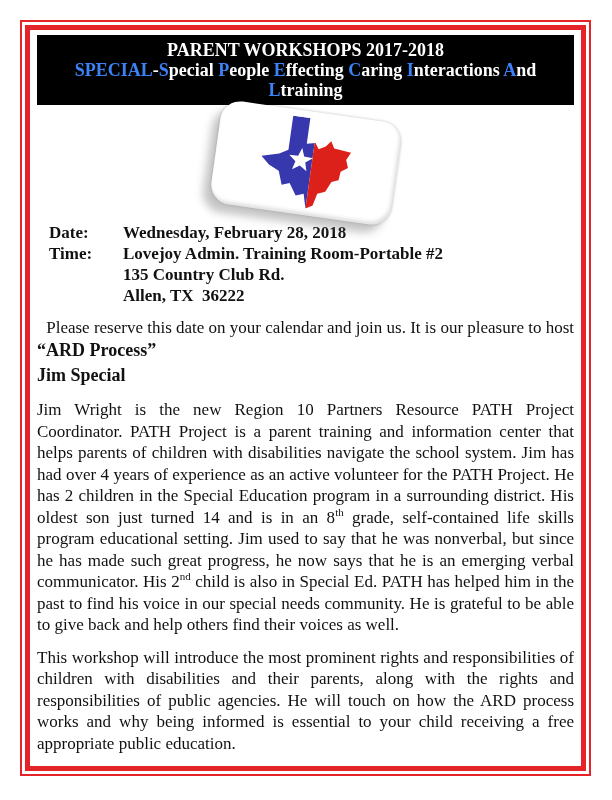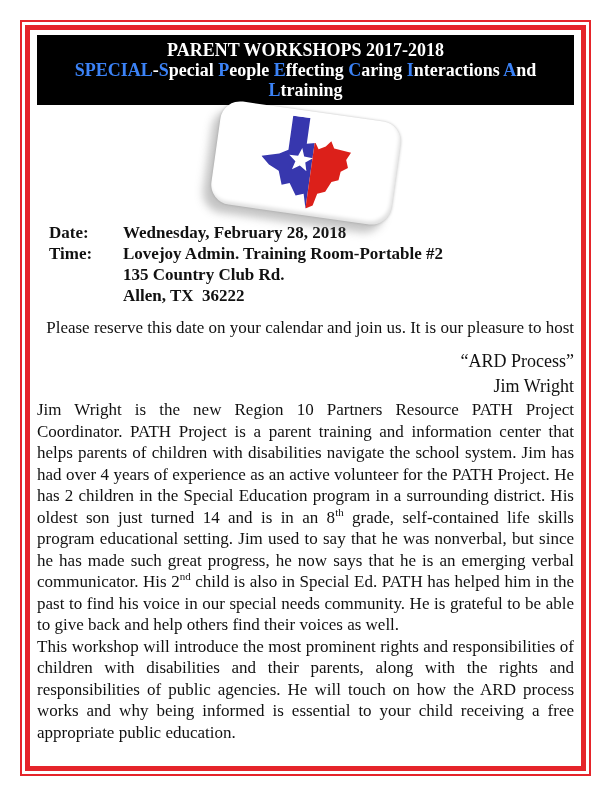--- a/index.html
+++ b/index.html
@@ -37,22 +37,22 @@
   .tile svg{display:block;}
 
   
   .details{font-weight:bold;font-size:17px;line-height:21px;padding-left:12px;margin-top:4px;}
   .detail-row{display:flex;}
   .detail-label{width:74px;flex:0 0 74px;}
   .detail-value{white-space:pre-wrap;}
   .detail-extra{padding-left:74px;white-space:pre-wrap;}
 
   .invite{text-align:right;font-size:17px;line-height:21px;margin-top:11px;}
-  .session{ text-align:right;font-weight:normal;font-size:18px;line-height:25px;margin-top:11px;}
-  .para{font-size:17px;line-height:21.5px;text-align:justify;}
+  .session{ text-align:left;font-weight:bold;font-size:18px;line-height:25px;}
+  .para{font-size:17px;line-height:21.5px;text-align:justify;margin-top:11px;}
   .para sup{font-size:11px;line-height:0;}
 </style>
 </head>
 <body>
 
 <div class="page">
   <div class="frame-outer">
     <div class="frame-inner">
       <div class="content">
 
@@ -89,21 +89,21 @@
             <span class="detail-value">Lovejoy Admin. Training Room-Portable #2</span>
           </div>
           <div class="detail-extra">135 Country Club Rd.</div>
           <div class="detail-extra">Allen, TX  36222</div>
         </div>
 
         <div class="invite">Please reserve this date on your calendar and join us. It is our pleasure to host</div>
 
         <div class="session">
           <div>“ARD Process”</div>
-          <div>Jim Wright</div>
+          <div>Jim Special</div>
         </div>
 
         <div class="para"><span>Jim Wright is the new Region 10 Partners Resource PATH Project Coordinator.  PATH Project is a parent training and information center that helps parents of children with disabilities navigate the school system.  Jim has had over 4 years of experience as an active volunteer for the PATH Project.  He has 2 children in the Special Education program in a surrounding district.  His oldest son just turned 14 and is in an 8</span><sup>th</sup><span> grade, self-contained life skills program educational setting.  Jim used to say that he was nonverbal, but since he has made such great progress, he now says that he is an emerging verbal communicator.  His 2</span><sup>nd</sup><span> child is also in Special Ed.  PATH has helped him in the past to find his voice in our special needs community.  He is grateful to be able to give back and help others find their voices as well.</span></div>
 
         <div class="para">This workshop will introduce the most prominent rights and responsibilities of children with disabilities and their parents, along with the rights and responsibilities of public agencies.  He will touch on how the ARD process works and why being informed is essential to your child receiving a free appropriate public education.</div>
 
       </div>
     </div>
   </div>
 </div>

